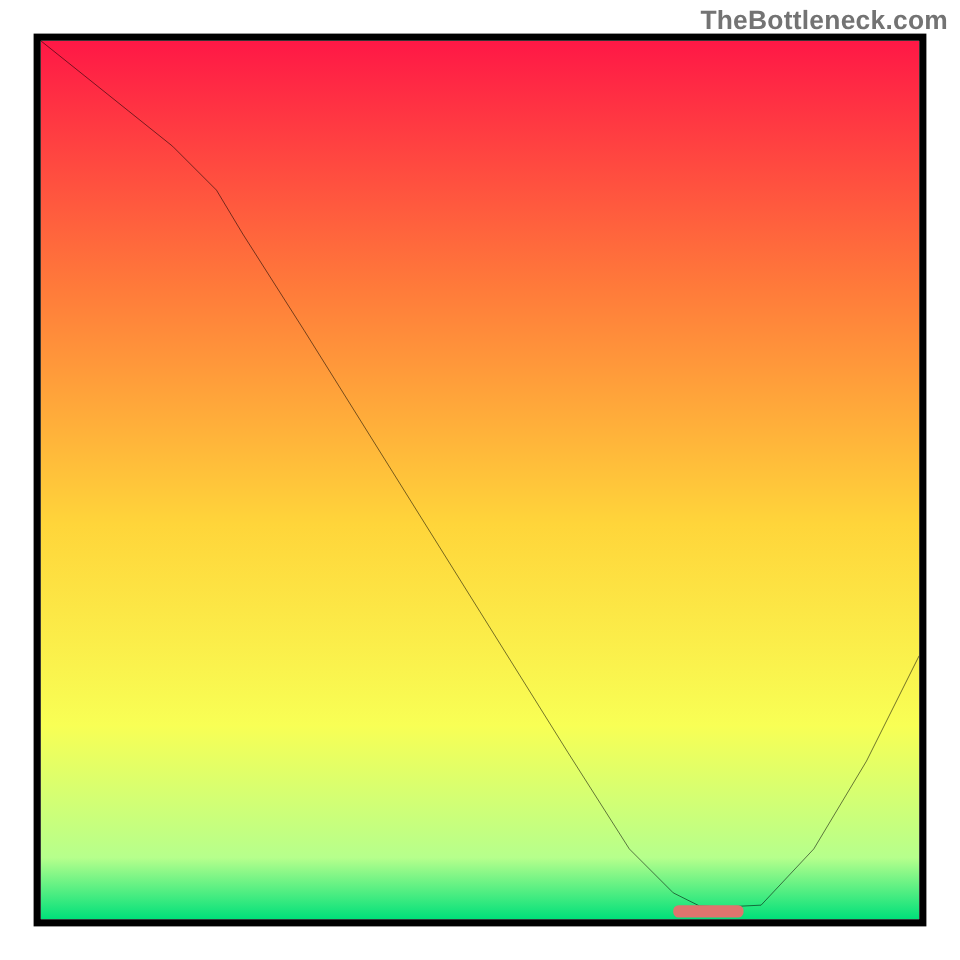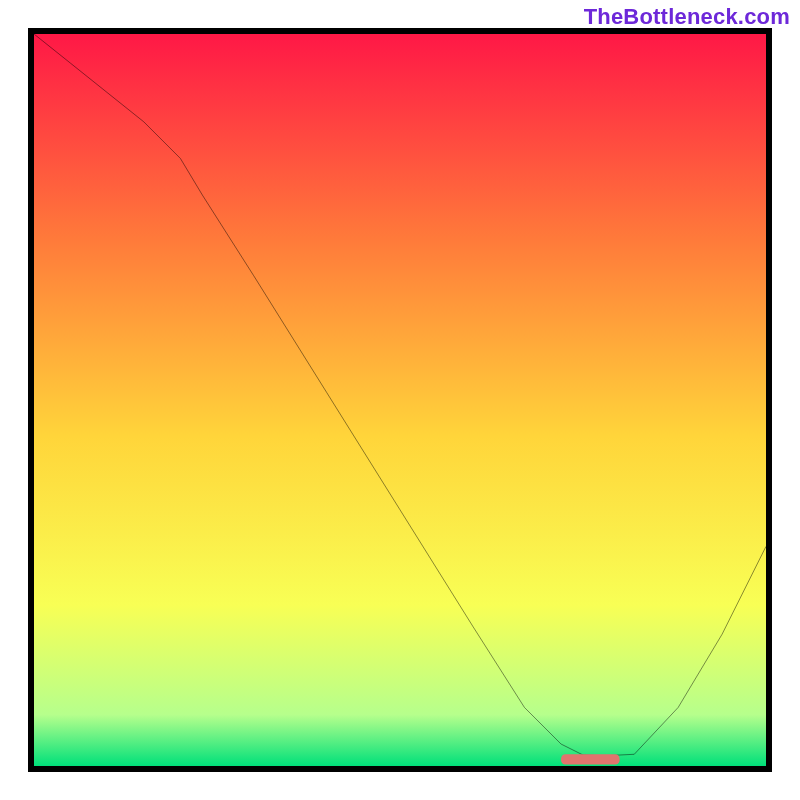--- a/index.html
+++ b/index.html
@@ -10,21 +10,21 @@
     font-family: Arial, Helvetica, sans-serif;
     position: relative;
     overflow: hidden;
   }
   .watermark {
     position: absolute;
     top: 4px;
     right: 10px;
     font-size: 22px;
     font-weight: 600;
-    color: #6d28d9;
+    color: #737373;
     letter-spacing: 0.2px;
   }
   .frame {
     position: absolute;
     left: 28px;
     top: 28px;
     width: 744px;
     height: 744px;
     border: 6px solid #000000;
   }

